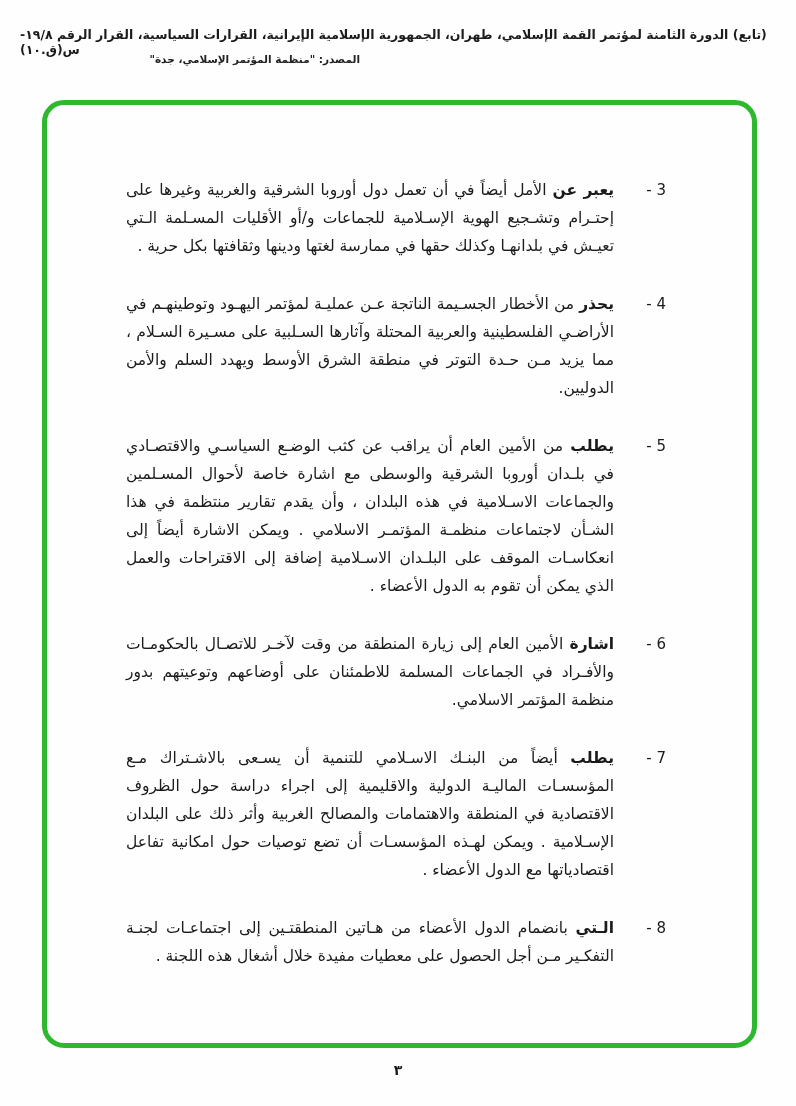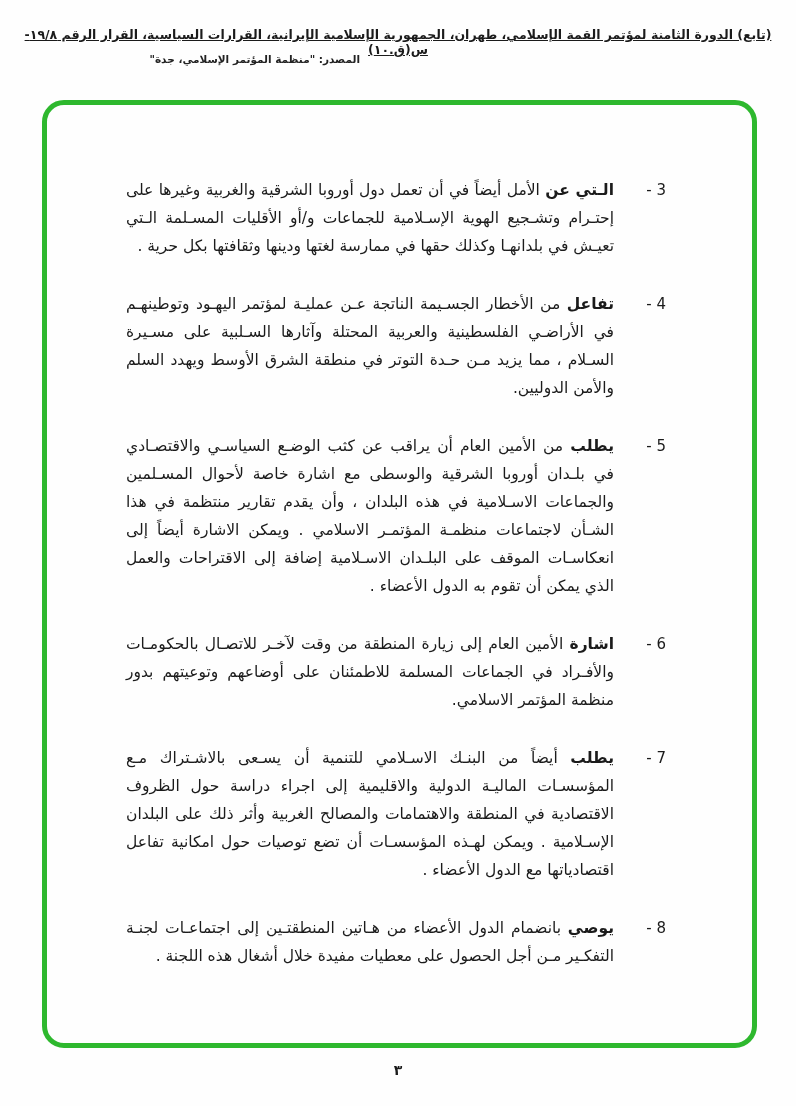--- a/index.html
+++ b/index.html
@@ -9,25 +9,24 @@
     font-family: "DejaVu Sans", sans-serif;
     color: #1b1b1b;
     overflow: hidden;
   }
   .page { position: relative; width: 796px; height: 1106px; }
 
   .header-title {
     position: absolute;
     top: 27px; left: 20px; right: 20px;
     direction: rtl;
-    text-align: center;
+    text-align: left;
     font-size: 12.5px;
     font-weight: bold;
     letter-spacing: 0.1px;
-    text-decoration: underline;
   }
   .source-line {
     position: absolute;
     top: 53px;
     right: 436px;
     direction: rtl;
     white-space: nowrap;
     font-size: 10.5px;
     font-weight: bold;
     color: #222;
@@ -88,45 +87,45 @@
 
   <div class="header-title">(تابع) الدورة الثامنة لمؤتمر القمة الإسلامي، طهران، الجمهورية الإسلامية الإيرانية، القرارات السياسية، القرار الرقم ١٩/٨-س(ق.١٠)</div>
   <div class="source-line">المصدر:  "منظمة المؤتمر الإسلامي، جدة"</div>
 
   <div class="frame"></div>
 
   <div class="content">
 
     <div class="para">
       <span class="marker">- 3</span>
-      <p class="ptext"><b class="lead">الـتي عن</b> <span>الأمل أيضاً في أن تعمل دول أوروبا الشرقية والغربية وغيرها على إحتـرام وتشـجيع الهوية الإسـلامية للجماعات و/أو الأقليات المسـلمة الـتي تعيـش في بلدانهـا وكذلك حقها في ممارسة لغتها ودينها وثقافتها بكل حرية .</span></p>
+      <p class="ptext"><b class="lead">يعبر عن</b> <span>الأمل أيضاً في أن تعمل دول أوروبا الشرقية والغربية وغيرها على إحتـرام وتشـجيع الهوية الإسـلامية للجماعات و/أو الأقليات المسـلمة الـتي تعيـش في بلدانهـا وكذلك حقها في ممارسة لغتها ودينها وثقافتها بكل حرية .</span></p>
     </div>
 
     <div class="para">
       <span class="marker">- 4</span>
-      <p class="ptext"><b class="lead">تفاعل</b> <span>من الأخطار الجسـيمة الناتجة عـن عمليـة لمؤتمر اليهـود وتوطينهـم في الأراضـي الفلسطينية والعربية المحتلة وآثارها السـلبية على مسـيرة السـلام ، مما يزيد مـن حـدة التوتر في منطقة الشرق الأوسط ويهدد السلم والأمن الدوليين.</span></p>
+      <p class="ptext"><b class="lead">يحذر</b> <span>من الأخطار الجسـيمة الناتجة عـن عمليـة لمؤتمر اليهـود وتوطينهـم في الأراضـي الفلسطينية والعربية المحتلة وآثارها السـلبية على مسـيرة السـلام ، مما يزيد مـن حـدة التوتر في منطقة الشرق الأوسط ويهدد السلم والأمن الدوليين.</span></p>
     </div>
 
     <div class="para">
       <span class="marker">- 5</span>
       <p class="ptext"><b class="lead">يطلب</b> <span>من الأمين العام أن يراقب عن كثب الوضـع السياسـي والاقتصـادي في بلـدان أوروبا الشرقية والوسطى مع اشارة خاصة لأحوال المسـلمين والجماعات الاسـلامية في هذه البلدان ، وأن يقدم تقارير منتظمة في هذا الشـأن لاجتماعات منظمـة المؤتمـر الاسلامي .  ويمكن الاشارة أيضاً إلى انعكاسـات الموقف على البلـدان الاسـلامية إضافة إلى الاقتراحات والعمل الذي يمكن أن تقوم به الدول الأعضاء .</span></p>
     </div>
 
     <div class="para">
       <span class="marker">- 6</span>
       <p class="ptext"><b class="lead">اشارة</b> <span>الأمين العام إلى زيارة المنطقة من وقت لآخـر للاتصـال بالحكومـات والأفـراد في الجماعات المسلمة للاطمئنان على أوضاعهم وتوعيتهم بدور منظمة المؤتمر الاسلامي.</span></p>
     </div>
 
     <div class="para">
       <span class="marker">- 7</span>
       <p class="ptext"><b class="lead">يطلب</b> <span>أيضاً من البنـك الاسـلامي للتنمية أن يسـعى بالاشـتراك مـع المؤسسـات الماليـة الدولية والاقليمية إلى اجراء دراسة حول الظروف الاقتصادية في المنطقة والاهتمامات والمصالح الغربية وأثر ذلك على البلدان الإسـلامية . ويمكن لهـذه المؤسسـات أن تضع توصيات حول امكانية تفاعل اقتصادياتها مع الدول الأعضاء .</span></p>
     </div>
 
     <div class="para">
       <span class="marker">- 8</span>
-      <p class="ptext"><b class="lead">يوصي</b> <span>بانضمام الدول الأعضاء من هـاتين المنطقتـين إلى اجتماعـات لجنـة التفكـير مـن أجل الحصول على معطيات مفيدة خلال أشغال هذه اللجنة .</span></p>
+      <p class="ptext"><b class="lead">الـتي</b> <span>بانضمام الدول الأعضاء من هـاتين المنطقتـين إلى اجتماعـات لجنـة التفكـير مـن أجل الحصول على معطيات مفيدة خلال أشغال هذه اللجنة .</span></p>
     </div>
 
   </div>
 
   <div class="page-number">٣</div>
 
 </div>
 
 </body></html>

